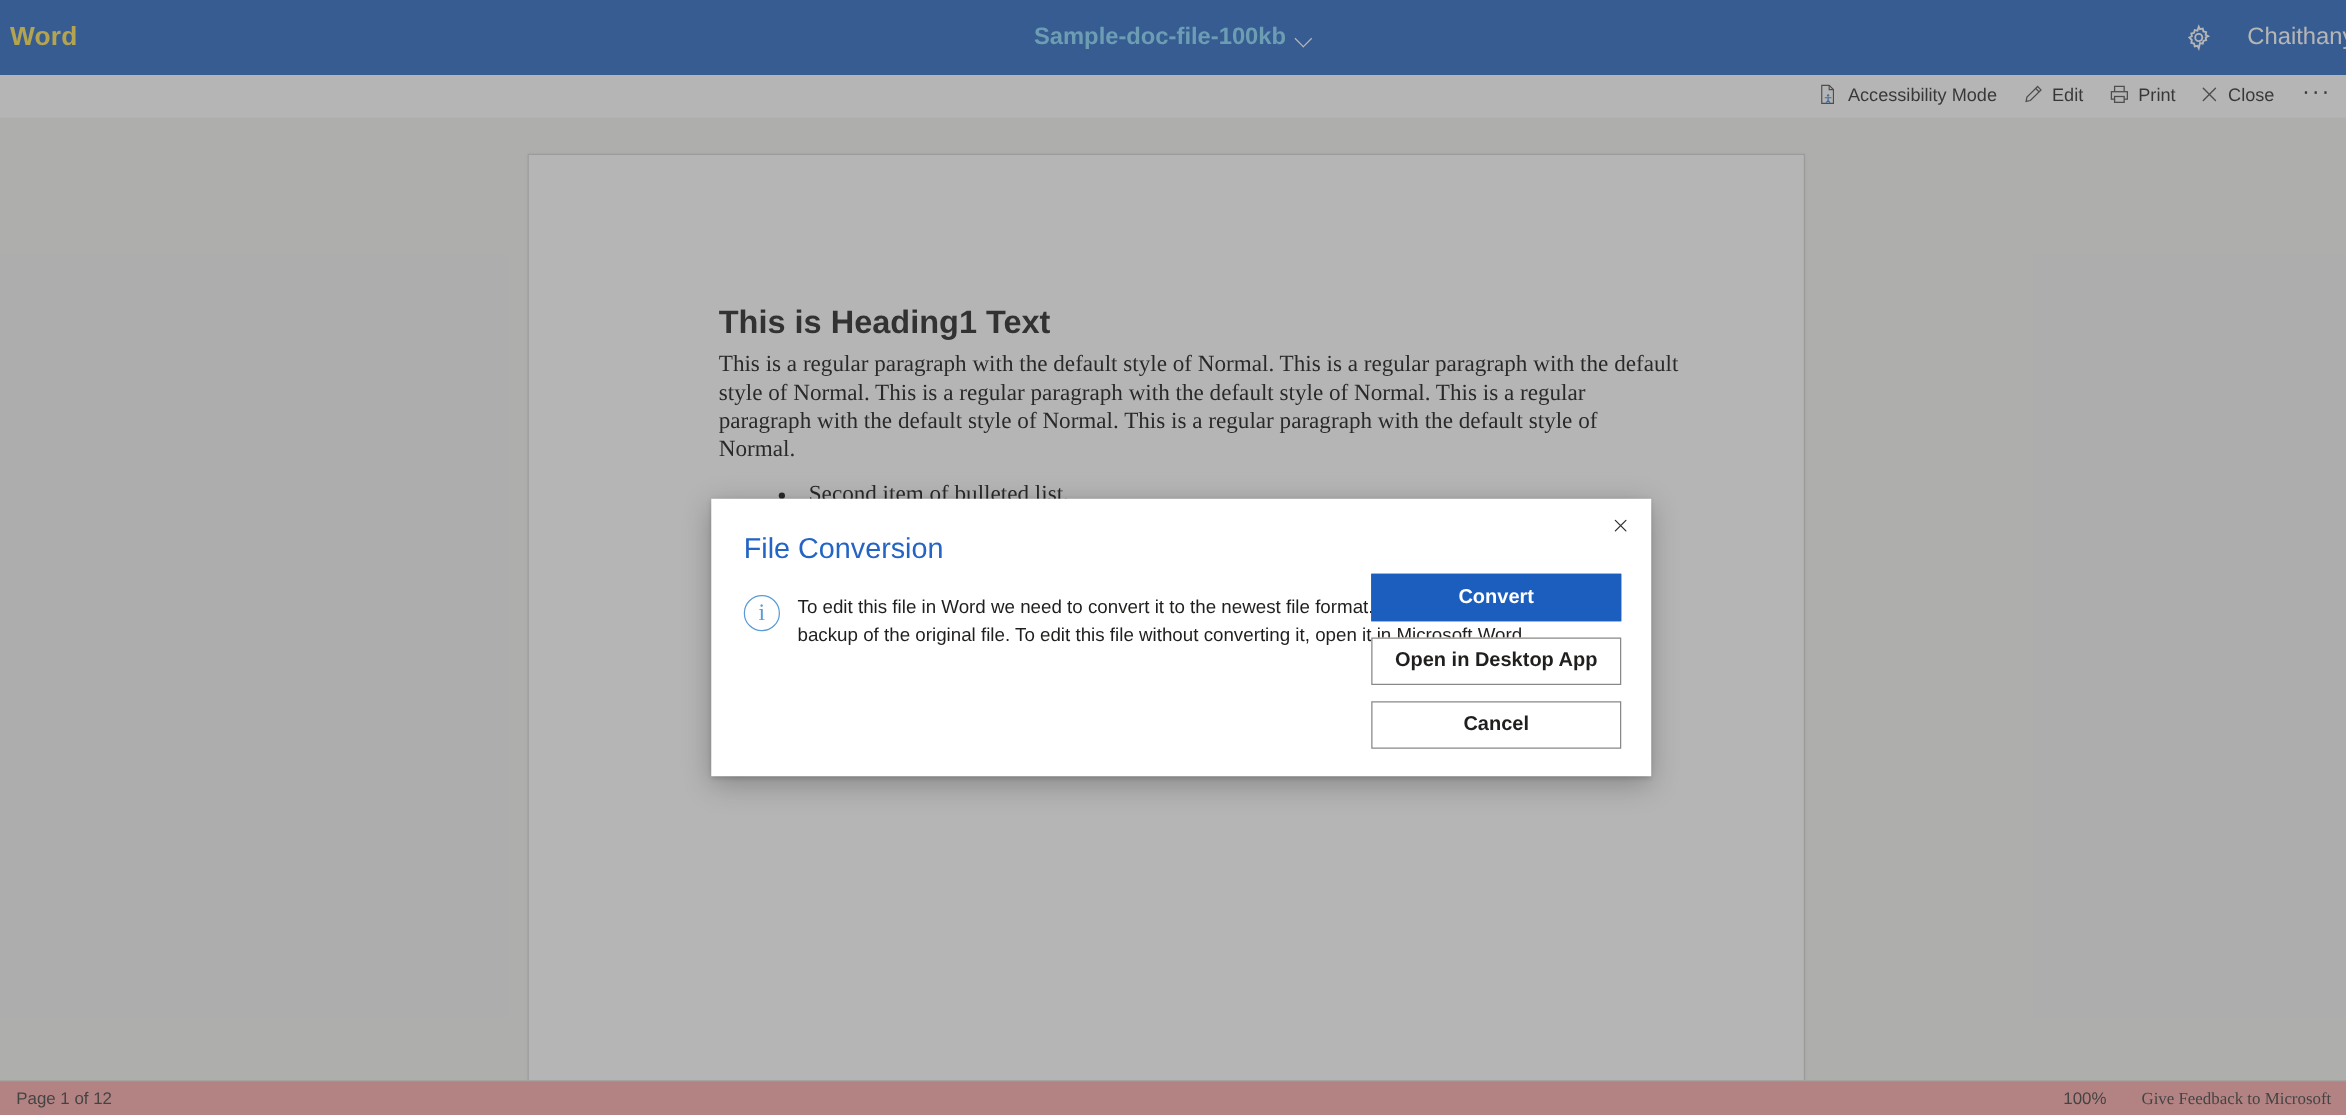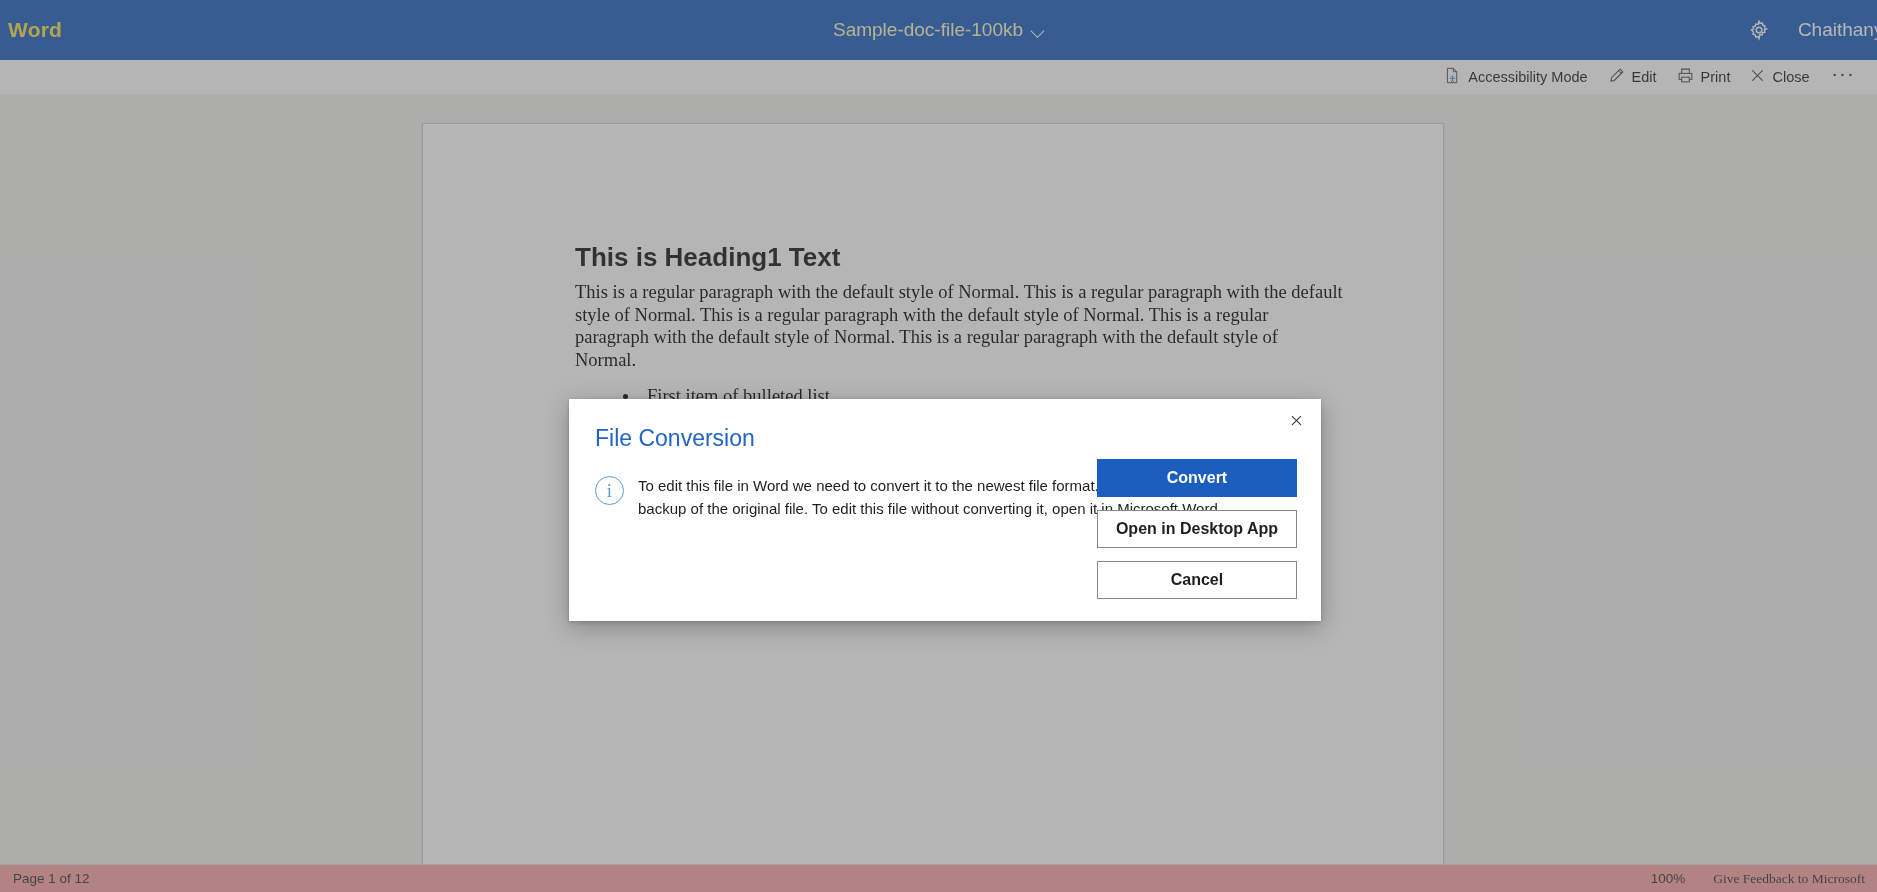--- a/index.html
+++ b/index.html
@@ -35,21 +35,21 @@
     color: #fde047;
   }
   #doc-title-wrap {
     position: absolute; left: 50%; top: 50%;
     transform: translate(-50%, -50%);
     display: flex; align-items: center; gap: 8px;
     cursor: pointer;
     padding: 2px 6px;
   }
   #doc-title {
-    font-size: 19px; font-weight: 400; color: #fef9c3;
+    font-size: 19px; font-weight: 700; color: #7dd3fc;
   }
   .chev-dn {
     width: 13px; height: 13px;
     display: inline-block; position: relative;
   }
   .chev-dn::before {
     content: ""; position: absolute;
     left: 1px; top: 2px;
     width: 9px; height: 9px;
     border-right: 1.6px solid #fff;
@@ -72,21 +72,20 @@
     margin-right: -36px;
   }
 
   
   #toolbar {
     position: absolute; top: 60px; left: 0;
     width: 1877px; height: 34px;
     background: #ffffff;
     display: flex; align-items: center;
     justify-content: flex-end;
-    padding-right: 10px;
     z-index: 4;
   }
   .tb-item {
     display: flex; align-items: center; gap: 7px;
     font-size: 14.5px; color: #1b1b1b;
     padding: 4px 10px;
     cursor: pointer; white-space: nowrap;
   }
   .tb-ellipsis {
     font-size: 19px; letter-spacing: 1.5px;
@@ -309,24 +308,20 @@
   </div>
 
   <div id="canvas">
     <div id="page">
       <div id="page-body">
 
         <div id="doc-h1">This is Heading1 Text</div>
         <p class="doc-p">This is a regular paragraph with the default style of Normal. This is a regular paragraph with the default style of Normal. This is a regular paragraph with the default style of Normal. This is a regular paragraph with the default style of Normal. This is a regular paragraph with the default style of Normal.</p>
 
         <ul class="doc-ul">
-          <li>
-            <span class="bullet"></span>
-            <span>First item of bulleted list.</span>
-          </li>
           <li>
             <span class="bullet"></span>
             <span>Second item of bulleted list.</span>
             <div class="sub-p">Second paragraph of second item of bulleted list.</div>
           </li>
           <li>
             <span class="bullet"></span>
             <span>Third item of bulleted list.</span>
             <ul class="doc-ul-nested">
               <li>

